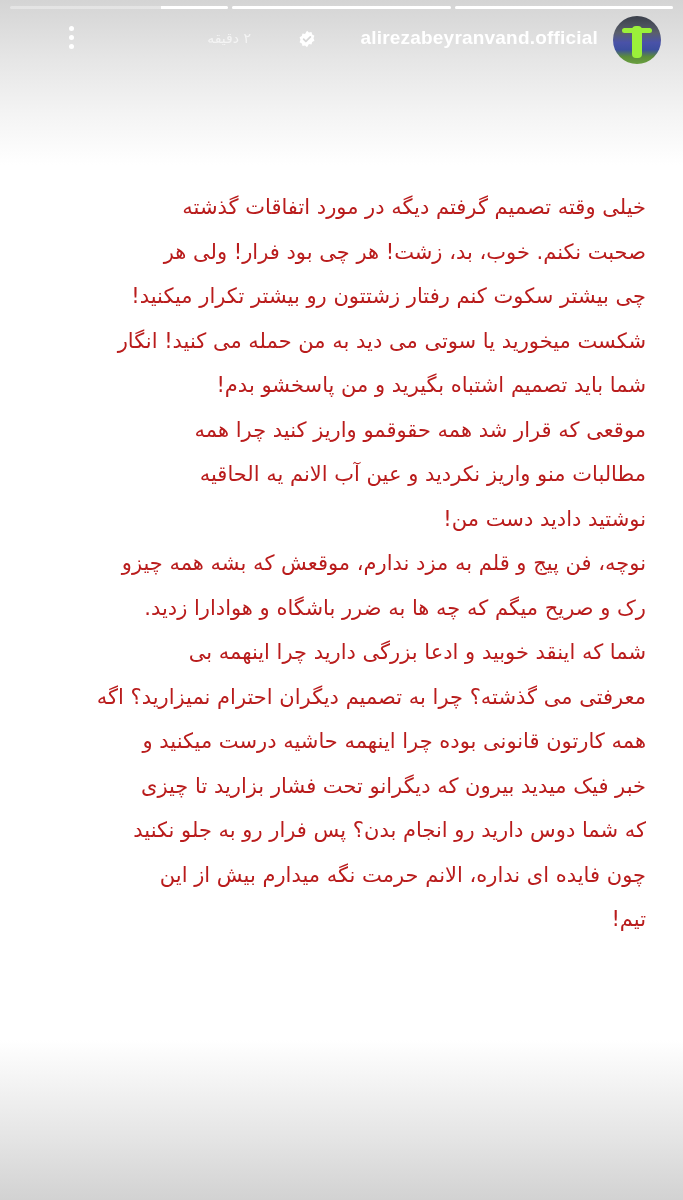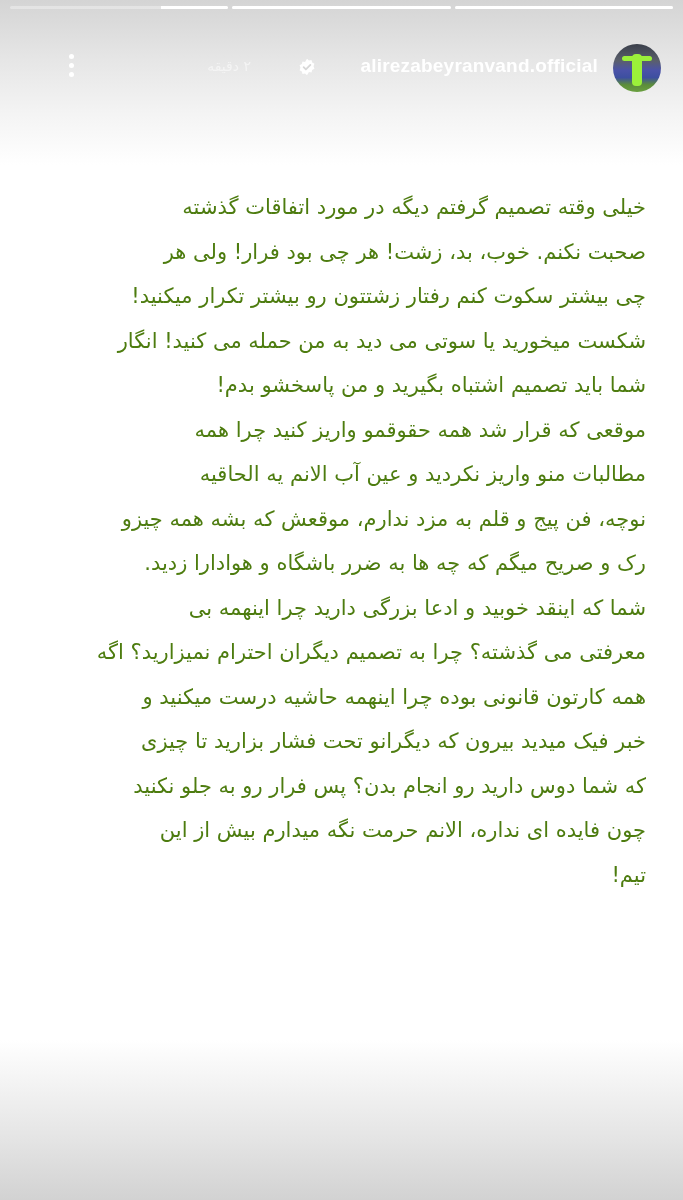--- a/index.html
+++ b/index.html
@@ -10,21 +10,21 @@
       #ffffff 1040px, #f4f4f4 1080px, #e4e4e4 1140px, #d2d2d2 1200px);
     font-family: "DejaVu Sans", sans-serif;
   }
   .progress {
     position:absolute; top:6px; left:10px; right:10px; height:3px;
     display:flex; gap:4px;
   }
   .seg { flex:1; height:3px; border-radius:2px; background:rgba(255,255,255,0.35); position:relative; overflow:hidden; }
   .seg .fill { position:absolute; top:0; bottom:0; right:0; background:#ffffff; }
   .header {
-    position:absolute; top:40px; left:0; right:0; height:56px;margin-left:32px;
+    position:absolute; top:12px; left:0; right:0; height:56px;margin-left:32px;
   }
   .avatar {
     position:absolute; right:22px; top:4px; width:48px; height:48px; border-radius:50%;
     overflow:hidden;
     background: linear-gradient(to bottom, #3a3f4a 0%, #5a5f6c 35%, #4a52a8 55%, #3d4fa0 70%, #5c8d3a 85%, #6aa040 100%);
   }
   .avatar .player {
     position:absolute; left:19px; top:10px; width:10px; height:32px; border-radius:4px;
     background:#9bf03a;
   }
@@ -44,21 +44,21 @@
     direction:rtl;
   }
   .menu {
     position:absolute; left:32px; top:14px; width:14px; height:28px; cursor:pointer;
   }
   .menu span { display:block; width:5px; height:5px; background:#fff; border-radius:50%; margin:0 auto 4px; }
   .story-text {
     position:absolute; top:185px; left:35px; right:37px;
     direction:rtl; text-align:right;
     font-family:"DejaVu Sans", sans-serif; font-size:21px; line-height:44.5px;
-    color:#4d7c0f;
+    color:#b91c1c;
   }
   .story-text p { margin:0; }
 </style>
 </head>
 <body>
 
 <div class="progress">
   <div class="seg">
       <div class="fill" style="width:31%"></div>
     </div>
@@ -91,20 +91,21 @@
 </div>
 
 <div class="story-text">
   <p>خیلی وقته تصمیم گرفتم دیگه در مورد اتفاقات گذشته</p>
   <p>صحبت نکنم. خوب، بد، زشت! هر چی بود فرار! ولی هر</p>
   <p>چی بیشتر سکوت کنم رفتار زشتتون رو بیشتر تکرار میکنید!</p>
   <p>شکست میخورید یا سوتی می دید به من حمله می کنید! انگار</p>
   <p>شما باید تصمیم اشتباه بگیرید و من پاسخشو بدم!</p>
   <p>موقعی که قرار شد همه حقوقمو واریز کنید چرا همه</p>
   <p>مطالبات منو واریز نکردید و عین آب الانم یه الحاقیه</p>
+  <p>نوشتید دادید دست من!</p>
   <p>نوچه، فن پیج و قلم به مزد ندارم، موقعش که بشه همه چیزو</p>
   <p>رک و صریح میگم که چه ها به ضرر باشگاه و هوادارا زدید.</p>
   <p>شما که اینقد خوبید و ادعا بزرگی دارید چرا اینهمه بی</p>
   <p>معرفتی می گذشته؟ چرا به تصمیم دیگران احترام نمیزارید؟ اگه</p>
   <p>همه کارتون قانونی بوده چرا اینهمه حاشیه درست میکنید و</p>
   <p>خبر فیک میدید بیرون که دیگرانو تحت فشار بزارید تا چیزی</p>
   <p>که شما دوس دارید رو انجام بدن؟ پس فرار رو به جلو نکنید</p>
   <p>چون فایده ای نداره، الانم حرمت نگه میدارم بیش از این</p>
   <p>تیم!</p>
 </div>

